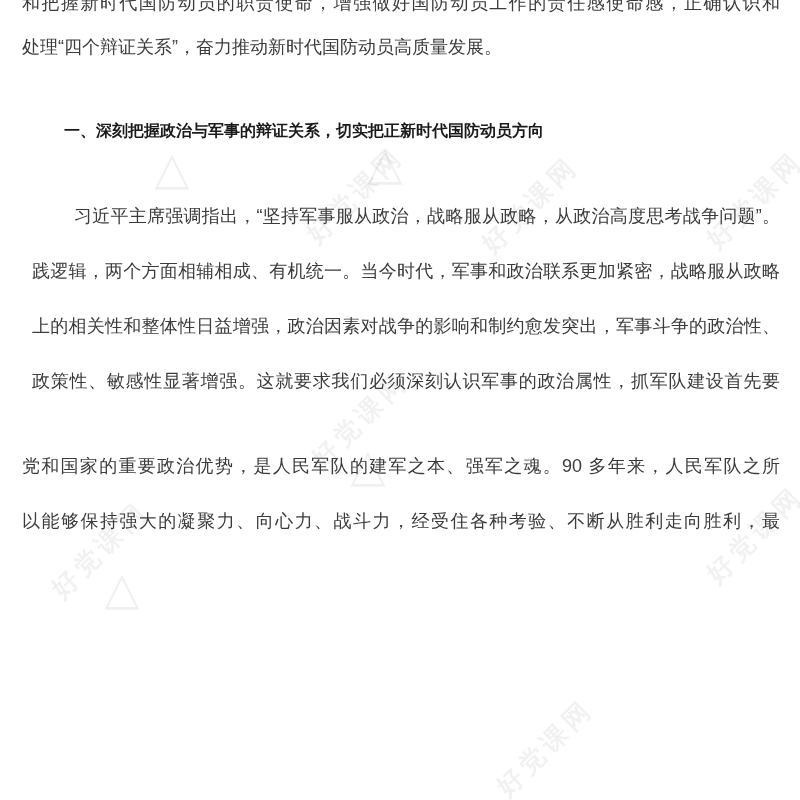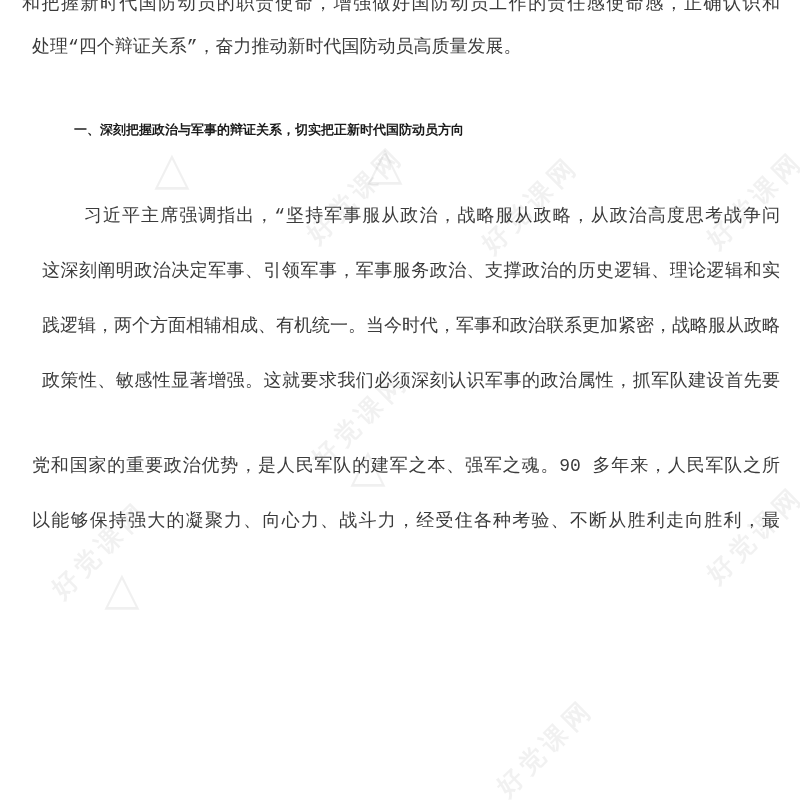--- a/index.html
+++ b/index.html
@@ -18,32 +18,32 @@
     color:rgba(0,0,0,0.055); font-weight:bold;
   }
   .wm.logo {
     transform:translate(-50%,-50%);
     font-size:46px; color:rgba(0,0,0,0.06); font-weight:normal;
   }
 
   
   .doc {
     position:absolute; inset:0; z-index:1;
-    padding:20px 20px 0 32px;
+    padding:20px 20px 0 22px;
     font-size:18px; color:#3b3b3b;
-    font-family:Liberation Mono, monospace;
+    font-family:Liberation Sans, sans-serif;
   }
   .line {
     height:55px; line-height:55px; overflow:hidden;
     text-align:justify; text-align-last:justify;
   }
   .line.end { text-align-last:auto; }
   .line.indent { padding-left:42px; }
   .line.heading {
-    font-weight:700; color:#1a1a1a; font-size:13px;
+    font-weight:700; color:#1a1a1a; font-size:16px;
     text-align-last:auto;
   }
   .top-clip {
     position:absolute; top:-7px; left:22px; right:20px; z-index:1;
     height:20px; line-height:20px; font-size:18px; color:#3b3b3b;
     text-align:justify; text-align-last:justify; overflow:hidden;
   }
   .block-heading { margin-top:28px; }
   .block-para1  { margin-top:31px;margin-left:10px; }
   .block-para2  { margin-top:30px; }
@@ -72,22 +72,22 @@
   <div class="doc">
 
     <div class="line end">处理“四个辩证关系”，奋力推动新时代国防动员高质量发展。</div>
 
     <div class="block-heading">
       <div class="line heading indent">一、深刻把握政治与军事的辩证关系，切实把正新时代国防动员方向</div>
     </div>
 
     <div class="block-para1" id="para1">
         <div class="line indent">习近平主席强调指出，“坚持军事服从政治，战略服从政略，从政治高度思考战争问题”。</div>
-        <div class="line">这深刻阐明政治决定军事、引领军事，军事服务政治、支撑政治的历史逻辑、理论逻辑和实</div>
         <div class="line">践逻辑，两个方面相辅相成、有机统一。当今时代，军事和政治联系更加紧密，战略服从政略</div>
+        <div class="line">上的相关性和整体性日益增强，政治因素对战争的影响和制约愈发突出，军事斗争的政治性、</div>
         <div class="line">政策性、敏感性显著增强。这就要求我们必须深刻认识军事的政治属性，抓军队建设首先要</div>
       </div>
 
     <div class="block-para2" id="para2">
         <div class="line">党和国家的重要政治优势，是人民军队的建军之本、强军之魂。90 多年来，人民军队之所</div>
         <div class="line">以能够保持强大的凝聚力、向心力、战斗力，经受住各种考验、不断从胜利走向胜利，最</div>
       </div>
 
   </div>
 </div>

